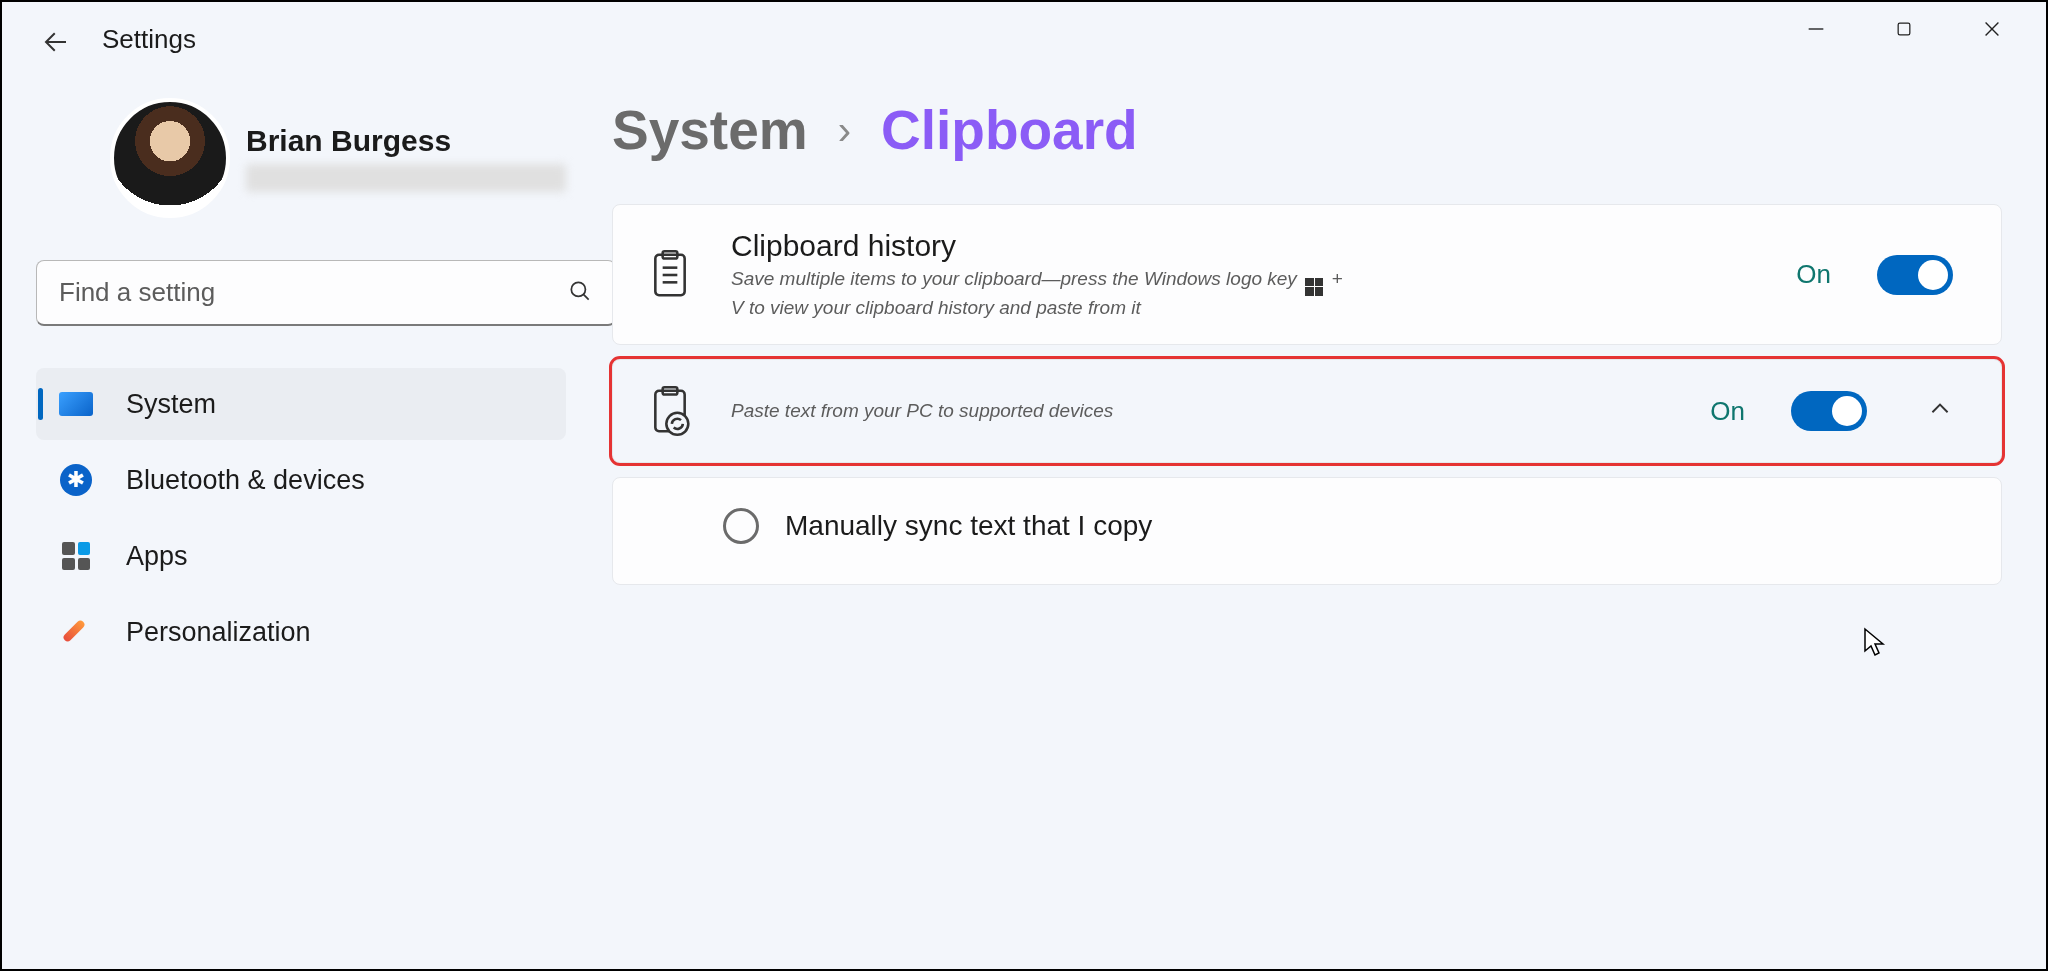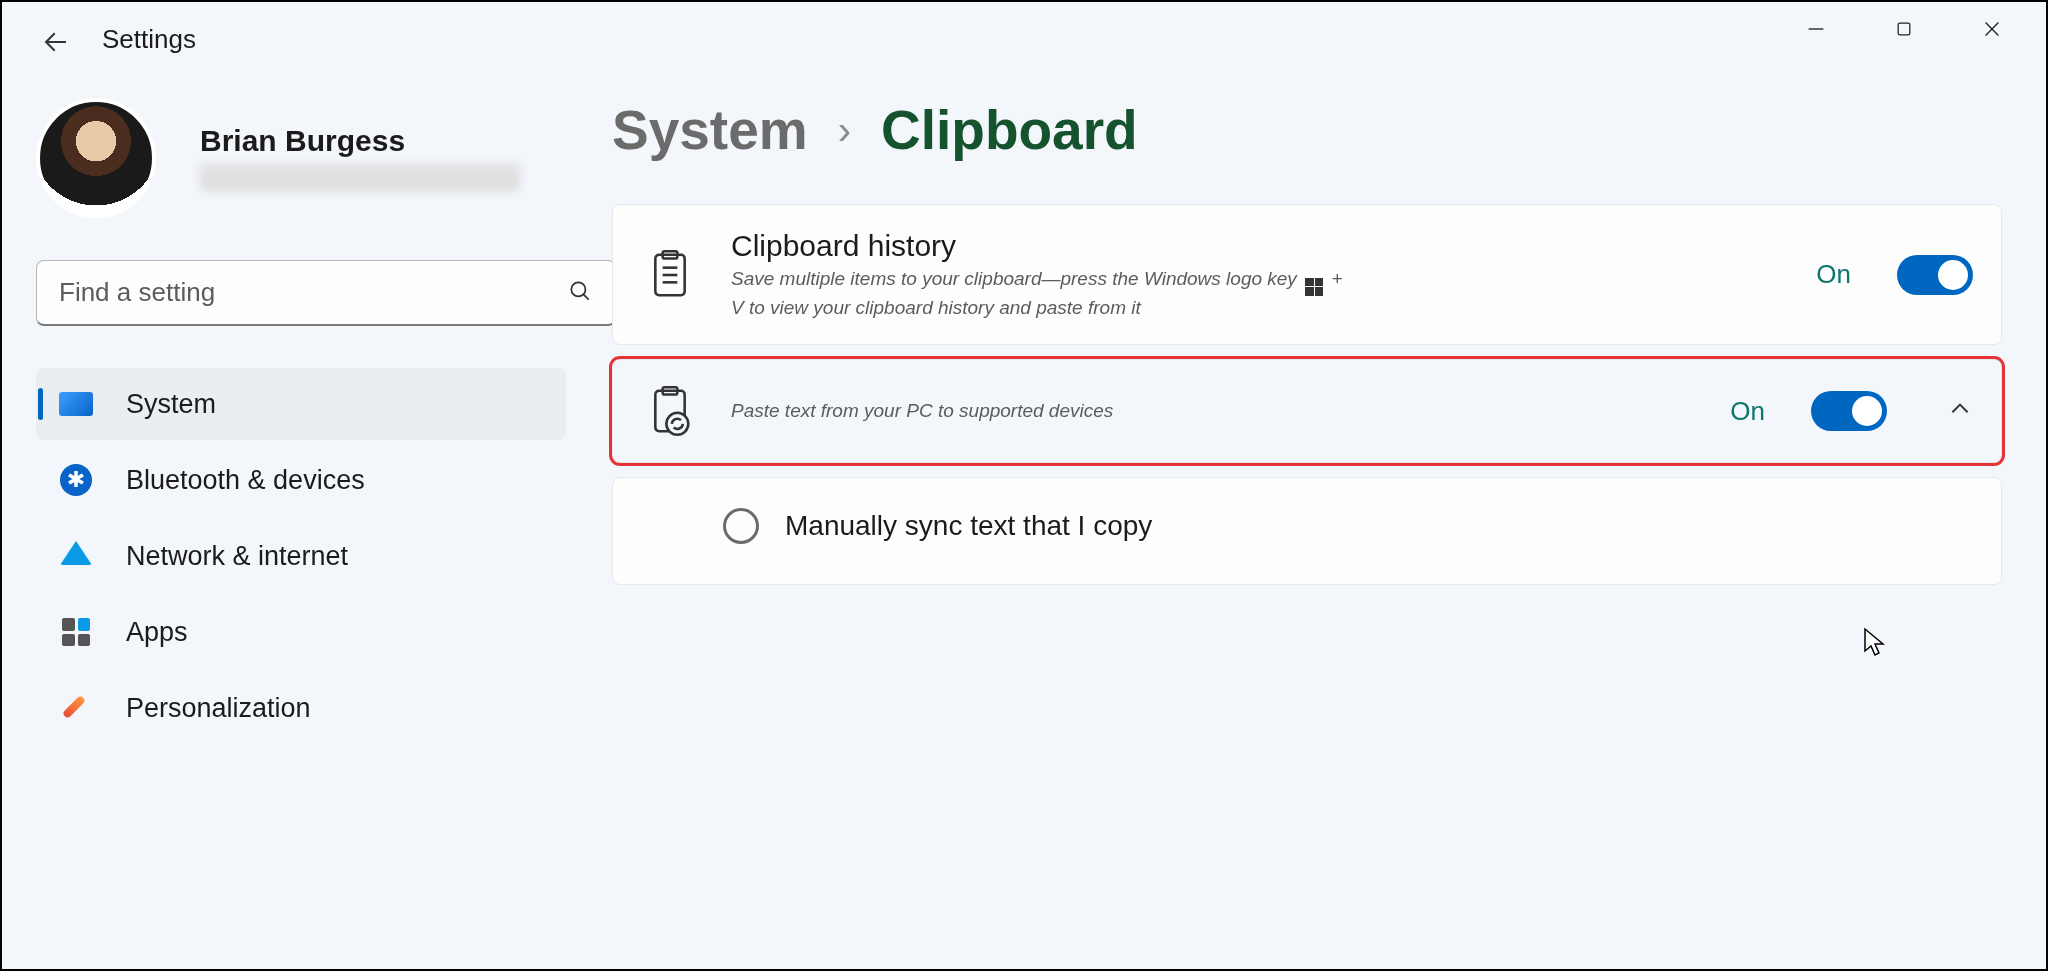--- a/index.html
+++ b/index.html
@@ -44,22 +44,23 @@
     padding: 38px 34px 0 34px;
     gap: 46px;
   }
   .sidebar {
     width: 530px;
     flex-shrink:0;
   }
   .profile {
     display:flex;
     align-items:center;
-    gap: 44px;
+    gap: 16px;
     margin-bottom: 42px;
+    justify-content: flex-end;
   }
   .avatar {
     width: 120px; height: 120px;
     border-radius: 60px;
     background: radial-gradient(circle at 50% 35%, #e8c9a8 0 22%, #4a2d1e 22% 38%, #1a1a1a 38% 70%, #fff 70% 100%);
     border: 4px solid #fff;
     overflow:hidden;
     position:relative;
   }
   .avatar::after{
@@ -139,27 +140,27 @@
   .breadcrumb {
     display:flex;
     align-items:center;
     gap: 30px;
     font-size: 55px;
     color:#6b6b6b;
     margin-bottom: 42px;
   }
   .breadcrumb .parent { font-weight:600; }
   .breadcrumb .chev { color:#8a8a8a; font-size:40px; }
-  .breadcrumb .current { color:#14532d; font-weight:600; }
+  .breadcrumb .current { color:#8b5cf6; font-weight:600; }
 
   .card {
     background:#fdfdfe;
     border:1px solid #e6e8ec;
     border-radius:8px;
-    padding: 24px 28px 24px 30px;
+    padding: 24px 48px 24px 30px;
     display:flex;
     align-items:center;
     gap: 34px;
     margin-bottom: 14px;
     justify-content: center;
   }
   .card.highlight {
     outline: 3px solid #e53333;
     background:#f3f6fb;
   }
@@ -283,26 +284,20 @@
         <span>System</span>
       </div>
       <div class="nav-item">
         <span class="nav-icon">
             <span class="icon-bt">✱</span>
           </span>
         <span>Bluetooth &amp; devices</span>
       </div>
       <div class="nav-item">
         <span class="nav-icon">
-            <span class="icon-net"></span>
-          </span>
-        <span>Network &amp; internet</span>
-      </div>
-      <div class="nav-item">
-        <span class="nav-icon">
             <span class="icon-apps">
               <span></span>
               <span></span>
               <span></span>
               <span></span>
             </span>
           </span>
         <span>Apps</span>
       </div>
       <div class="nav-item">

